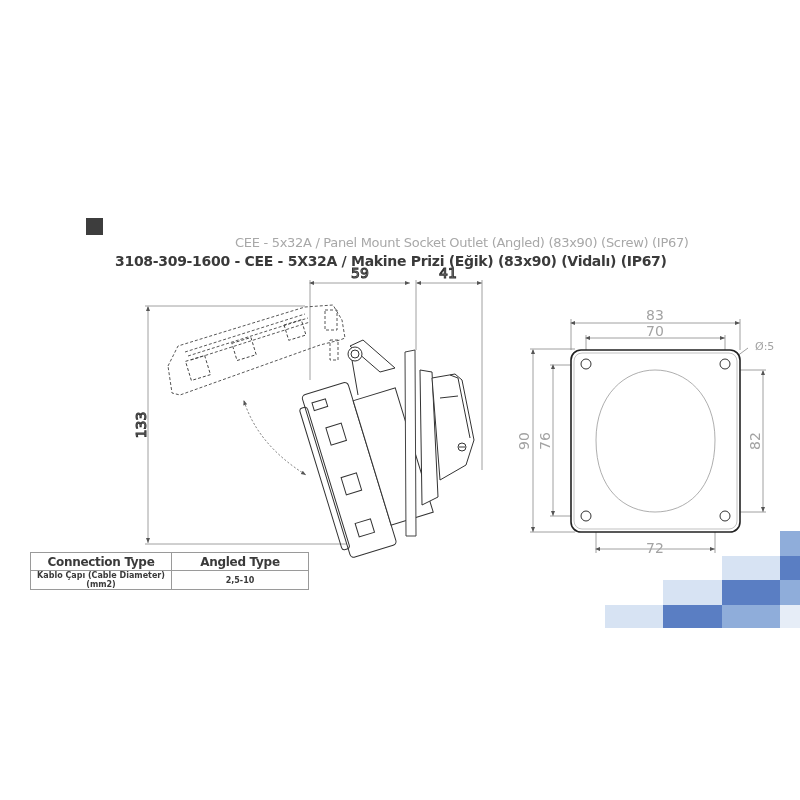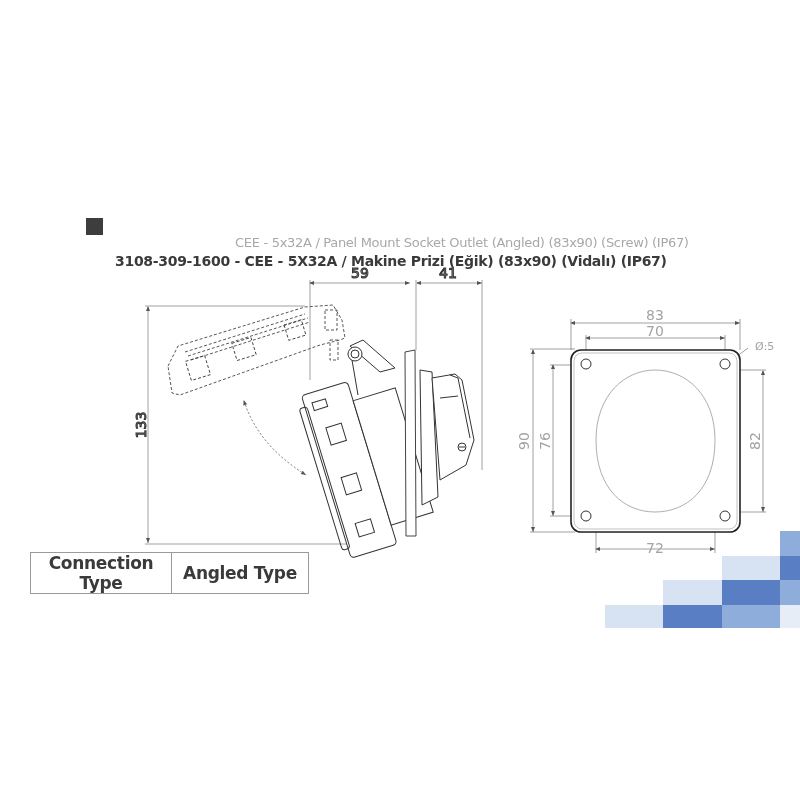--- a/index.html
+++ b/index.html
@@ -4,21 +4,21 @@
 <style>
   html, body { margin: 0; padding: 0; background: #ffffff; }
   body { width: 800px; height: 800px; position: relative; overflow: hidden; font-family: "DejaVu Sans", "Liberation Sans", sans-serif; }
   .title-block { position: absolute; left: 86px; top: 216px; }
   .swatch { position: absolute; left: 0; top: 2px; width: 17px; height: 17px; background: #3d3d3d; }
   .title-main { position: absolute; left: 29px; top: 1px; white-space: nowrap; font-size: 14px; font-weight: bold; color: #3a3a3a; letter-spacing: -0.3px; margin-top: 36px; }
   .title-sub { position: absolute; left: 149px; top: 19px; white-space: nowrap; font-size: 13px; color: #a8a8a8; letter-spacing: -0.3px; }
   svg.drawing { position: absolute; left: 0; top: 0; }
   .spec-table { position: absolute; left: 30px; top: 552px; width: 279px; border-collapse: collapse; }
   .spec-table td { border: 1px solid #9a9a9a; text-align: center; padding: 0; color: #3a3a3a; }
-  .spec-table tr.head td { height: 17px; font-size: 17px; font-weight: bold; letter-spacing: -0.3px; }
+  .spec-table tr.head td { height: 17px; font-size: 12px; font-weight: bold; letter-spacing: -0.3px; }
   .spec-table tr.row td { height: 15px; font-size: 8px; font-weight: bold; }
   .spec-table td.c1 { width: 140px; }
   .dim { font-family: "DejaVu Sans", sans-serif; font-size: 14px; fill: #a3a3a3; }
   .tile { position: absolute; }
 </style>
 </head>
 <body>
 
 <div class="title-block">
   <div class="swatch"></div>
@@ -131,20 +131,24 @@
     <text class="dim" x="655" y="553" text-anchor="middle">72</text>
   </g>
 </svg>
 
 <table class="spec-table">
   <tbody>
       <tr class="head">
     <td class="c1">Connection Type</td>
     <td>Angled Type</td>
   </tr>
+  <tr class="row">
+    <td class="c1">Kablo Çapı (Cable Diameter) (mm2)</td>
+    <td>2,5-10</td>
+  </tr>
 </tbody>
   </table>
 
 <div>
   <div class="tile" style="left:780px;top:531px;width:20px;height:25px;background:#8fadda"></div>
   <div class="tile" style="left:722px;top:556px;width:58px;height:24px;background:#d7e3f3"></div>
   <div class="tile" style="left:780px;top:556px;width:20px;height:24px;background:#5a7ec3"></div>
   <div class="tile" style="left:663px;top:580px;width:59px;height:25px;background:#d7e3f3"></div>
   <div class="tile" style="left:722px;top:580px;width:58px;height:25px;background:#5a7ec3"></div>
   <div class="tile" style="left:780px;top:580px;width:20px;height:25px;background:#8fadda"></div>

